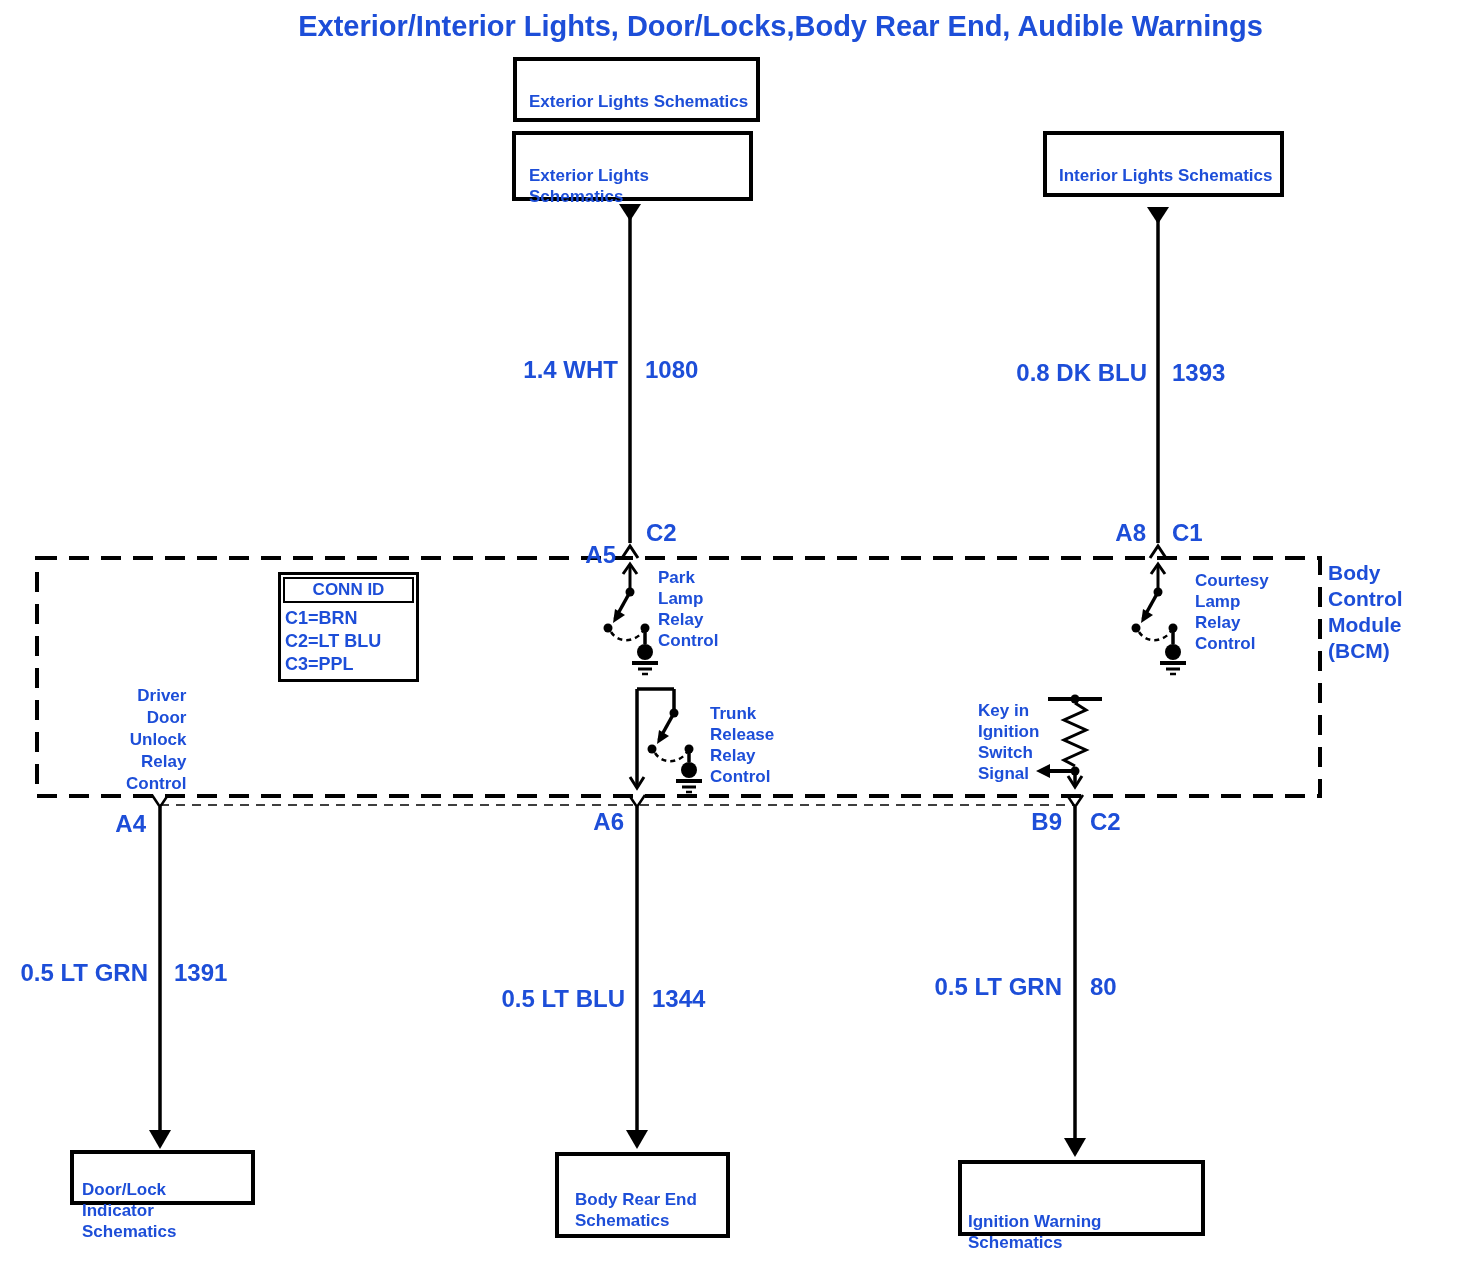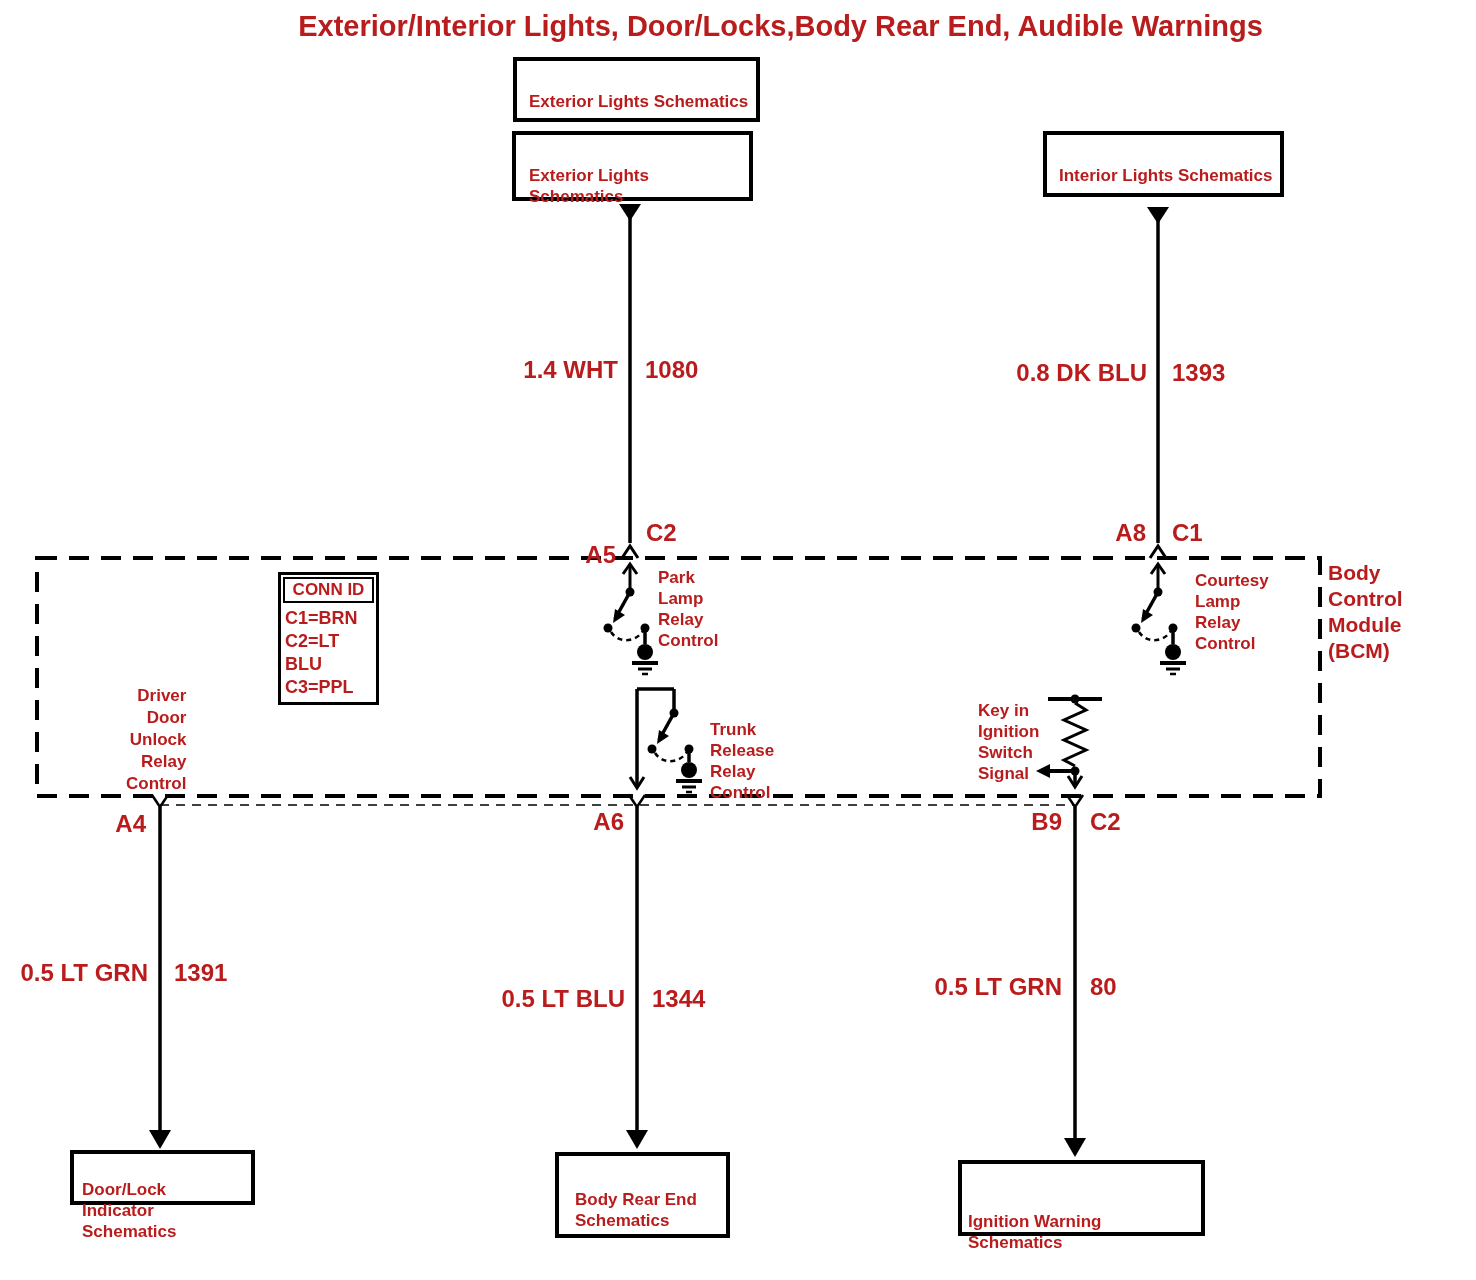--- a/index.html
+++ b/index.html
@@ -1,27 +1,27 @@
 <!DOCTYPE html>
 <html><head>
 <meta charset="utf-8">
 <style>
   html,body{margin:0;padding:0;background:#fff;}
   .stage{position:relative;width:1476px;height:1280px;background:#ffffff;
-         font-family:"Liberation Sans",sans-serif;font-weight:bold;color:#b91c1c;overflow:hidden;}
+         font-family:"Liberation Sans",sans-serif;font-weight:bold;color:#1d4ed8;overflow:hidden;}
   .abs{position:absolute;white-space:pre-line;}
   .title{font-size:29px;text-align:center;left:85px;right:0;top:10px;}
   .refbox{position:absolute;border:4px solid #000;box-sizing:border-box;
           font-size:17px;line-height:21px;white-space:pre-line;}
   .wirelabel{font-size:24px;line-height:26px;white-space:nowrap;}
   .r{text-align:right;}
   .pin{font-size:24px;white-space:nowrap;}
   .sig{font-size:17px;line-height:21px;}
   .bcmlabel{font-size:21px;line-height:26px;}
-  .connid{position:absolute;left:278px;top:572px;width:101px;border:3px solid #000;box-sizing:border-box;}
+  .connid{position:absolute;left:278px;top:572px;width:141px;border:3px solid #000;box-sizing:border-box;}
   .connid .hdr{border:2px solid #000;margin:2px;text-align:center;font-size:17px;padding:1px 0;}
   .connid .rows{font-size:18px;line-height:23px;padding:2px 0 3px 4px;white-space:pre-line;}
   svg{position:absolute;left:0;top:0;}
 </style>
 </head>
 <body>
 
 <div class="stage">
 
   <svg width="1476" height="1280" viewBox="0 0 1476 1280" fill="none" stroke="#000">
@@ -183,21 +183,21 @@
 Control</div>
   <div class="abs sig" style="left:1195px;top:570px;">Courtesy
 Lamp
 Relay
 Control</div>
   <div class="abs sig" style="left:126px;top:685px;line-height:22px;text-align:right;">Driver
 Door
 Unlock
 Relay
 Control</div>
-  <div class="abs sig" style="left:710px;top:703px;margin-top:16px;">Trunk
+  <div class="abs sig" style="left:710px;top:703px;">Trunk
 Release
 Relay
 Control</div>
   <div class="abs sig" style="left:978px;top:700px;">Key in
 Ignition
 Switch
 Signal</div>
 
 </div>
 

